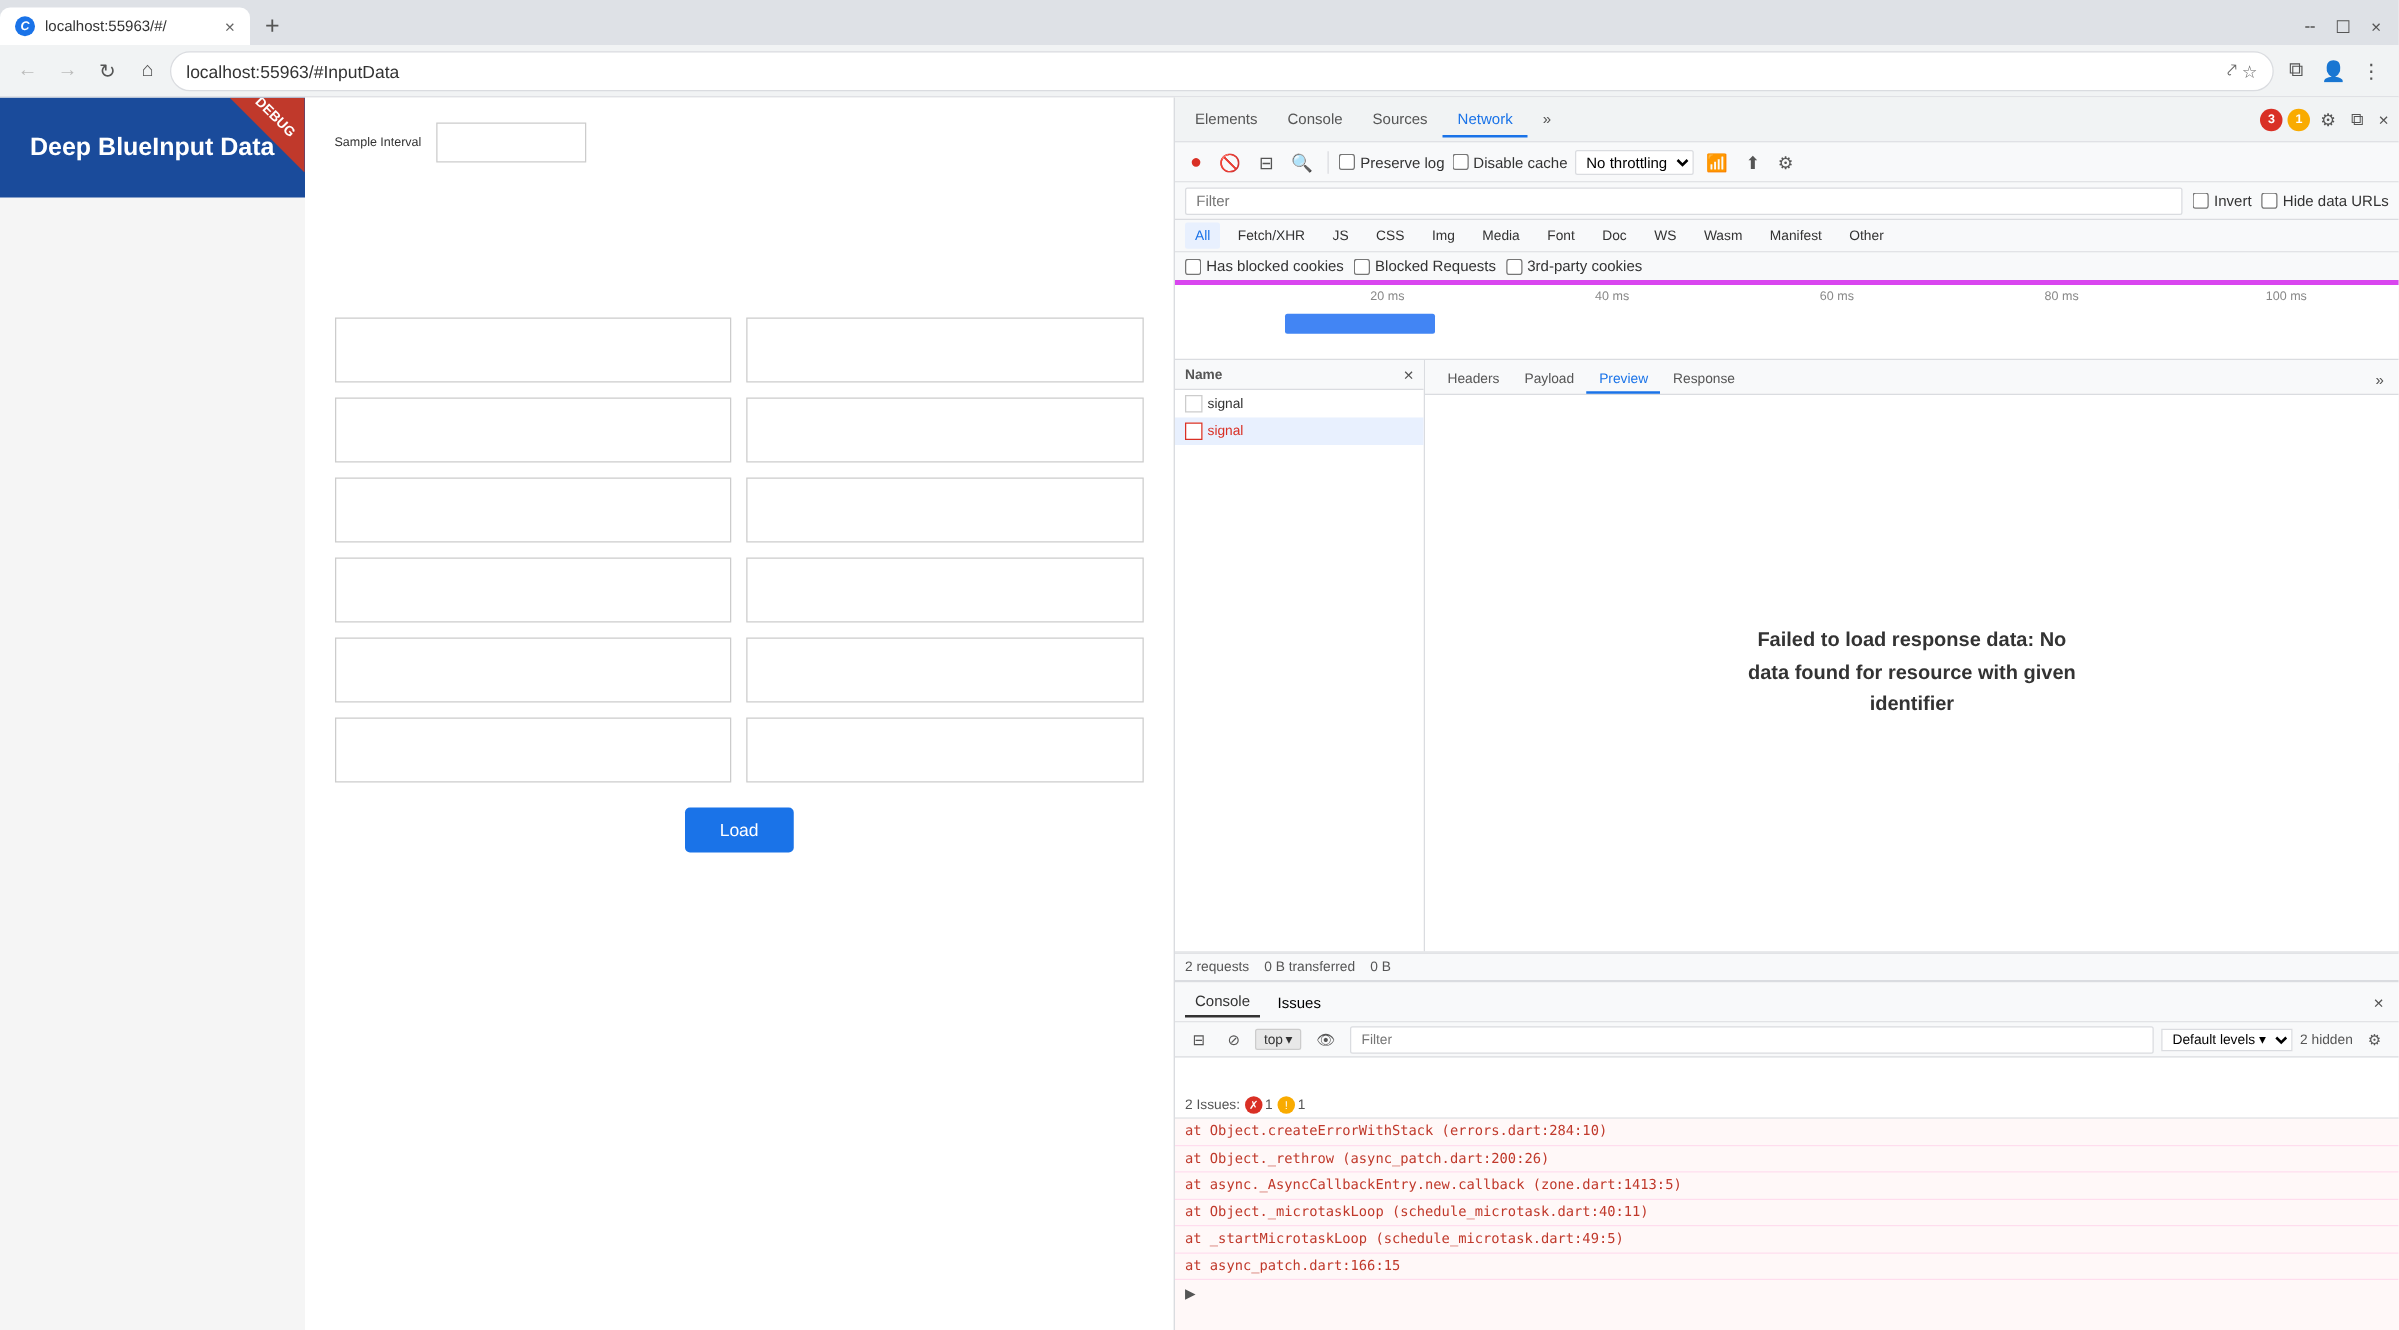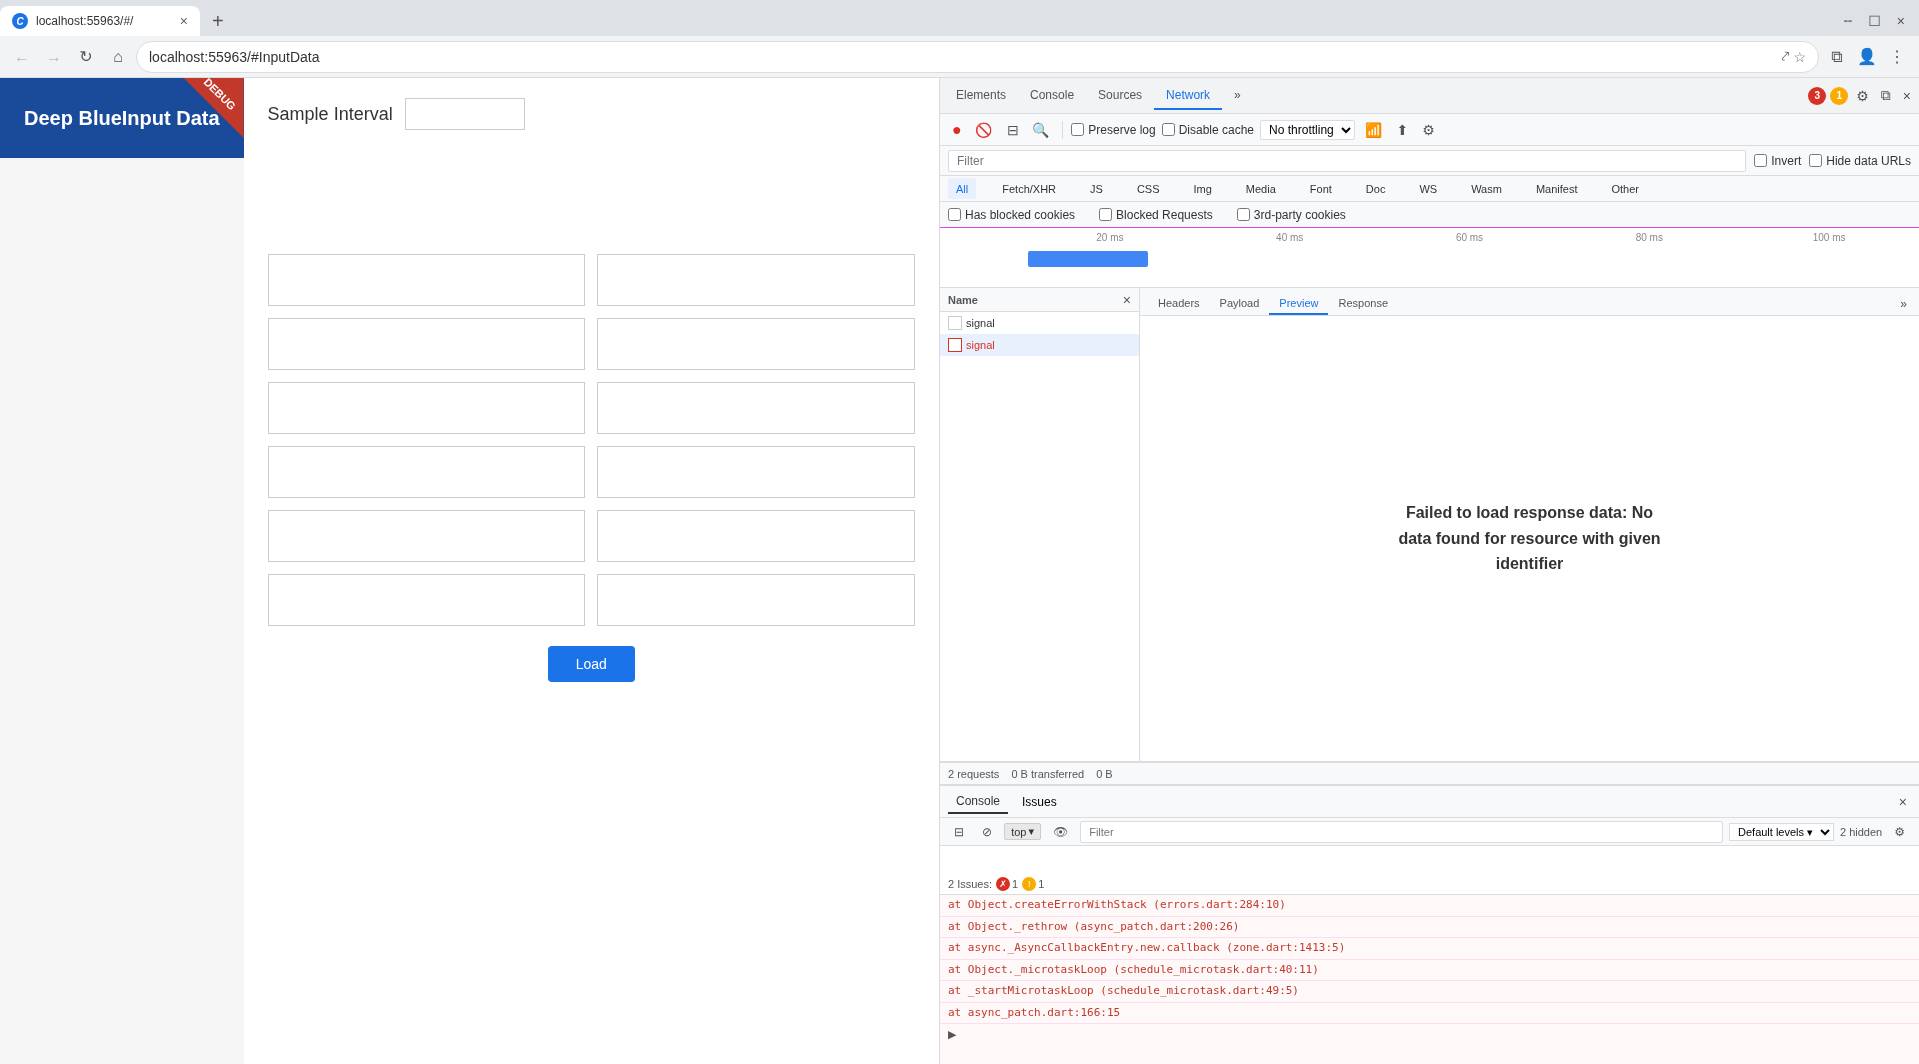--- a/index.html
+++ b/index.html
@@ -28,21 +28,21 @@
     
     .app-area { flex: 1; display: flex; flex-direction: row; background: #f5f5f5; overflow: hidden; }
     .app-header { background: #1a4b9b; display: flex; align-items: center; padding: 0 24px; height: 80px; position: relative; }
     .app-logo { color: white; font-size: 20px; font-weight: bold; }
     .app-title { color: white; font-size: 20px; font-weight: bold; flex: 1; text-align: center; }
     .debug-badge { position: absolute; top: 0; right: 0; background: #c0392b; color: white; font-size: 10px; font-weight: bold; padding: 2px 6px; transform: rotate(0deg); width: 60px; height: 60px; display: flex; align-items: flex-start; justify-content: flex-end; clip-path: polygon(100% 0, 100% 100%, 0 0); }
     .debug-text { transform: rotate(45deg); margin-top: 8px; margin-right: -2px; font-size: 11px; font-weight: bold; }
 
     .app-body { padding: 20px 24px; background: white; flex: 1; }
     .sample-interval-row { display: flex; align-items: center; gap: 12px; margin-bottom: 24px; }
-    .sample-interval-label { font-size: 18px; color: #333; }
+    .sample-interval-label { font-size: 10px; color: #333; }
     .sample-interval-input { border: 1px solid #ccc; padding: 4px 8px; width: 120px; height: 32px; }
 
     .input-grid { display: grid; grid-template-columns: 1fr 1fr; gap: 12px; margin-bottom: 12px; }
     .input-field { border: 1px solid #ccc; height: 52px; padding: 0 8px; background: white; width: 100%; }
 
     .load-btn-row { display: flex; justify-content: center; margin-top: 20px; }
     .load-btn { background: #1a73e8; color: white; border: none; padding: 10px 28px; font-size: 14px; border-radius: 4px; cursor: pointer; }
 
     
     .devtools-panel { width: 980px; background: #f8f9fa; border-left: 1px solid #dadce0; display: flex; flex-direction: column; height: 100%; }
@@ -57,25 +57,25 @@
 
     .devtools-toolbar { display: flex; align-items: center; padding: 4px 8px; border-bottom: 1px solid #dadce0; background: #f8f9fa; gap: 6px; height: 32px; }
     .toolbar-btn { background: none; border: none; color: #555; cursor: pointer; font-size: 14px; padding: 2px 4px; border-radius: 2px; }
     .toolbar-divider { width: 1px; height: 18px; background: #dadce0; margin: 0 2px; }
     .checkbox-label { display: flex; align-items: center; gap: 4px; font-size: 12px; color: #333; white-space: nowrap; }
     .toolbar-select { border: 1px solid #dadce0; font-size: 12px; padding: 1px 4px; background: white; border-radius: 2px; }
 
     .filter-row { display: flex; align-items: center; padding: 4px 8px; border-bottom: 1px solid #dadce0; background: #f8f9fa; gap: 8px; height: 30px; }
     .filter-field { flex: 1; border: 1px solid #dadce0; padding: 2px 8px; font-size: 12px; height: 22px; border-radius: 2px; }
 
-    .type-filters { display: flex; padding: 2px 8px; border-bottom: 1px solid #dadce0; background: #f8f9fa; gap: 18px; height: 26px; }
+    .type-filters { display: flex; padding: 2px 8px; border-bottom: 1px solid #dadce0; background: #f8f9fa; gap: 6px; height: 26px; }
     .type-filter-btn { padding: 2px 8px; font-size: 11px; color: #333; cursor: pointer; border-radius: 2px; background: none; border: none; }
     .type-filter-btn.active { color: #1a73e8; background: #e8f0fe; }
 
-    .extra-filters { display: flex; align-items: center; padding: 2px 8px; border-bottom: 1px solid #d946ef; background: #f8f9fa; gap: 24px; height: 26px; }
+    .extra-filters { display: flex; align-items: center; padding: 2px 8px; border-bottom: 4px solid #d946ef; background: #f8f9fa; gap: 8px; height: 26px; }
 
     
     .timeline-area { height: 60px; border-bottom: 1px solid #dadce0; background: white; position: relative; }
     .timeline-labels { display: flex; padding: 4px 0; }
     .timeline-label { font-size: 10px; color: #888; flex: 1; text-align: center; }
     .network-list-panel { width: 200px; border-right: 1px solid #dadce0; background: white; overflow-y: auto; }
     .network-detail-panel { flex: 1; background: white; }
 
     .network-header-row { display: flex; align-items: center; background: #f8f9fa; border-bottom: 1px solid #dadce0; padding: 4px 8px; font-size: 11px; color: #555; font-weight: 600; height: 24px; }
     .network-header-row .col-name { flex: 1; }

